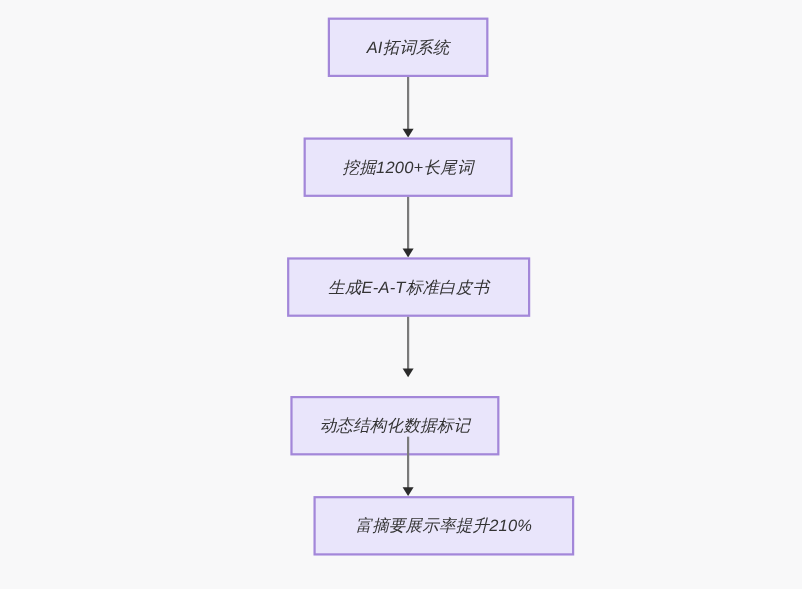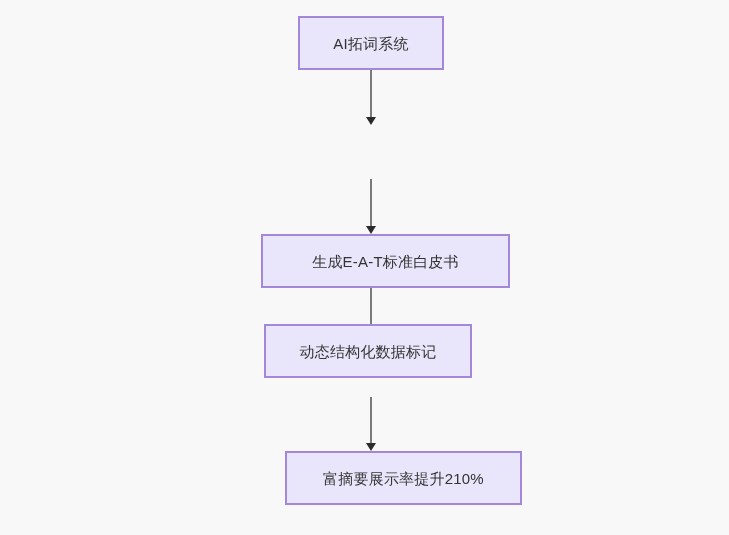--- a/index.html
+++ b/index.html
@@ -29,20 +29,21 @@
     justify-content: center;
     color: #333333;
     font-size: 15px;
     line-height: 1;
     letter-spacing: 0.2px;
     white-space: nowrap;
     user-select: none;
   }
   .node-label {
     display: block;
+    font-style: italic;
   }
   .connector {
     position: absolute;
     width: 12px;
     box-sizing: border-box;
   }
   .connector .shaft {
     position: absolute;
     left: 5px;
     top: 0;
@@ -67,36 +68,39 @@
 
   <div class="node" id="n1" style="left: 298px; top: 16px; width: 146px;">
     <span class="node-label">AI拓词系统</span>
   </div>
 
   <div class="connector" id="e1" style="left: 365px; top: 70px; height: 55px;">
     <div class="shaft" style="height: 48px;"></div>
     <div class="head"></div>
   </div>
 
+  <div class="node" id="n2" style="left: 276px; top: 125px; width: 190px;">
+    <span class="node-label">挖掘1200+长尾词</span>
+  </div>
 
   <div class="connector" id="e2" style="left: 365px; top: 179px; height: 55px;">
     <div class="shaft" style="height: 48px;"></div>
     <div class="head"></div>
   </div>
 
-  <div class="node" id="n3" style="left: 261px; top: 234px; width: 249px;">
+  <div class="node" id="n3" style="left: 261px; top: 234px; width: 221px;">
     <span class="node-label">生成E-A-T标准白皮书</span>
   </div>
 
   <div class="connector" id="e3" style="left: 365px; top: 288px; height: 55px;">
     <div class="shaft" style="height: 48px;"></div>
     <div class="head"></div>
   </div>
 
-  <div class="node" id="n4" style="left: 264px; top: 324px; width: 208px; text-align: center;">
+  <div class="node" id="n4" style="left: 264px; top: 360px; width: 190px; text-align: center;">
     <span class="node-label">动态结构化数据标记</span>
   </div>
 
   <div class="connector" id="e4" style="left: 365px; top: 397px; height: 54px;">
     <div class="shaft" style="height: 47px;"></div>
     <div class="head"></div>
   </div>
 
   <div class="node" id="n5" style="left: 253px; top: 451px; width: 237px; margin-left: 32px;">
     <span class="node-label">富摘要展示率提升210%</span>

